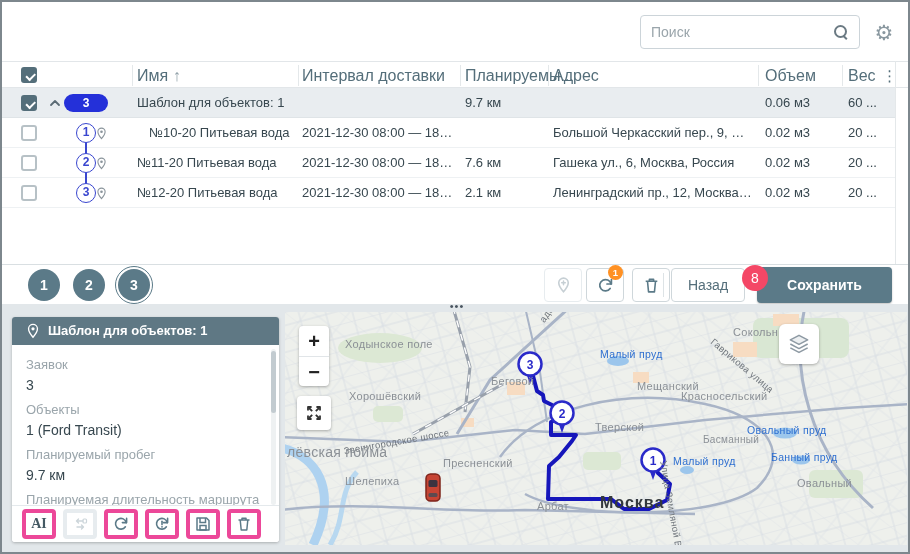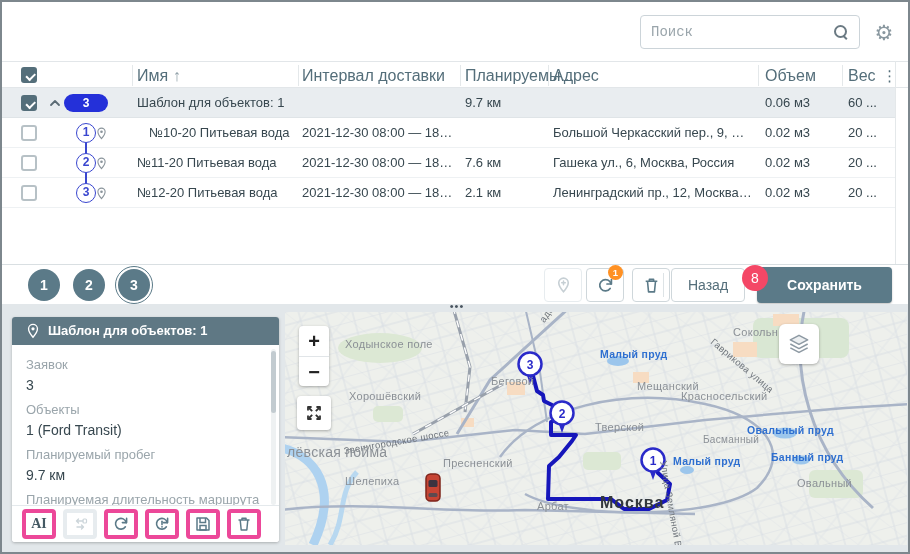--- a/index.html
+++ b/index.html
@@ -12,21 +12,21 @@
   }
   
   .toolbar { position:absolute; left:0; top:0; width:906px; height:59px; background:#fff; }
   .searchbox {
     position:absolute; left:638px; top:13px; width:220px; height:34px;
     border:1px solid #ccd4d9; border-radius:4px; background:#fff;
     display:flex; align-items:center; padding:0 10px;
   }
   .searchbox input {
     border:none; outline:none; flex:1; font-size:14px; color:#701a75;
-    font-family:Liberation Mono, monospace; background:transparent;
+    font-family:Liberation Sans, sans-serif; background:transparent;
   }
   .searchbox input::placeholder { color:#9aa5ab; }
   .mag { position:relative; width:16px; height:16px; flex:0 0 16px; }
   .mag::before { content:""; position:absolute; left:1px; top:1px; width:9px; height:9px; border:2px solid #6b7a83; border-radius:50%; }
   .mag::after  { content:""; position:absolute; left:11px; top:11px; width:5px; height:2px; background:#6b7a83; transform:rotate(45deg); transform-origin:0 0; }
   .gearbtn { position:absolute; left:868px; top:17px; width:28px; height:28px; display:flex; align-items:center; justify-content:center; color:#8a98a0; font-size:21px; cursor:pointer; }
 
   
   .thead { position:absolute; left:0; top:59px; width:906px; height:27px; border-top:1px solid #e2e6e9; border-bottom:1px solid #e2e6e9; background:#fff; }
   .th { position:absolute; top:0; height:27px; line-height:27px; color:#546e7a; font-size:16px; white-space:nowrap; }
@@ -82,21 +82,21 @@
   .pscroll .thumb { position:absolute; left:0; top:2px; width:5px; height:62px; background:#c2cbd0; border-radius:3px; }
   .panel-foot { position:absolute; left:0; bottom:0; width:100%; height:37px; border-top:1px solid #e4e9ec; background:#fff; display:flex; align-items:center; gap:7px; padding:0 10px; }
   .pbtn { width:34px; height:30px; border:4px solid #ec4899; border-radius:4px; background:#fff; display:flex; align-items:center; justify-content:center; color:#5b7a88; cursor:pointer; }
   .pbtn.disabled { border-color:#e7ecef; color:#ccd5da; cursor:default; }
   .ai-label { font-family:"Liberation Serif", serif; font-size:14px; font-weight:bold; color:#455a64; }
 
   
   .map { position:absolute; left:283px; top:8px; width:622px; height:233px; background:#eef0ec; overflow:hidden; }
   .map svg.base { position:absolute; left:0; top:0; }
   .mlabel { position:absolute; white-space:nowrap; color:#8b9096; font-size:11px; letter-spacing:.3px; }
-  .mlabel.blue { color:#2e6fd0; font-weight:bold; font-size:10.5px; }
+  .mlabel.blue { color:#2e6fd0; font-weight:normal; font-size:10.5px; }
   .mlabel.street { color:#6f757c; font-size:9.5px; }
   .mlabel.city { color:#33383d; font-size:16px; font-weight:bold; letter-spacing:1px; }
   .zoomgrp { position:absolute; left:14px; top:14px; width:30px; background:#fff; border-radius:4px; box-shadow:0 1px 3px rgba(0,0,0,.3); overflow:hidden; }
   .zbtn { width:30px; height:30px; text-align:center; line-height:30px; font-size:20px; font-weight:bold; color:#222; cursor:pointer; }
   .zbtn + .zbtn { border-top:1px solid #e1e5e8; }
   .expandbtn { position:absolute; left:12px; top:84px; width:34px; height:34px; background:#fff; border-radius:4px; box-shadow:0 1px 3px rgba(0,0,0,.3); display:flex; align-items:center; justify-content:center; color:#333; cursor:pointer; }
   .layersbtn { position:absolute; left:494px; top:12px; width:40px; height:40px; background:#fff; border-radius:6px; box-shadow:0 1px 3px rgba(0,0,0,.3); display:flex; align-items:center; justify-content:center; cursor:pointer; }
   .maptip { position:absolute; left:0; bottom:2px; width:100%; height:20px; background:rgba(84,96,106,.78); color:#eef2f4; font-size:12px; line-height:20px; padding-left:8px; white-space:nowrap; overflow:hidden; }
 </style>
 </head>

